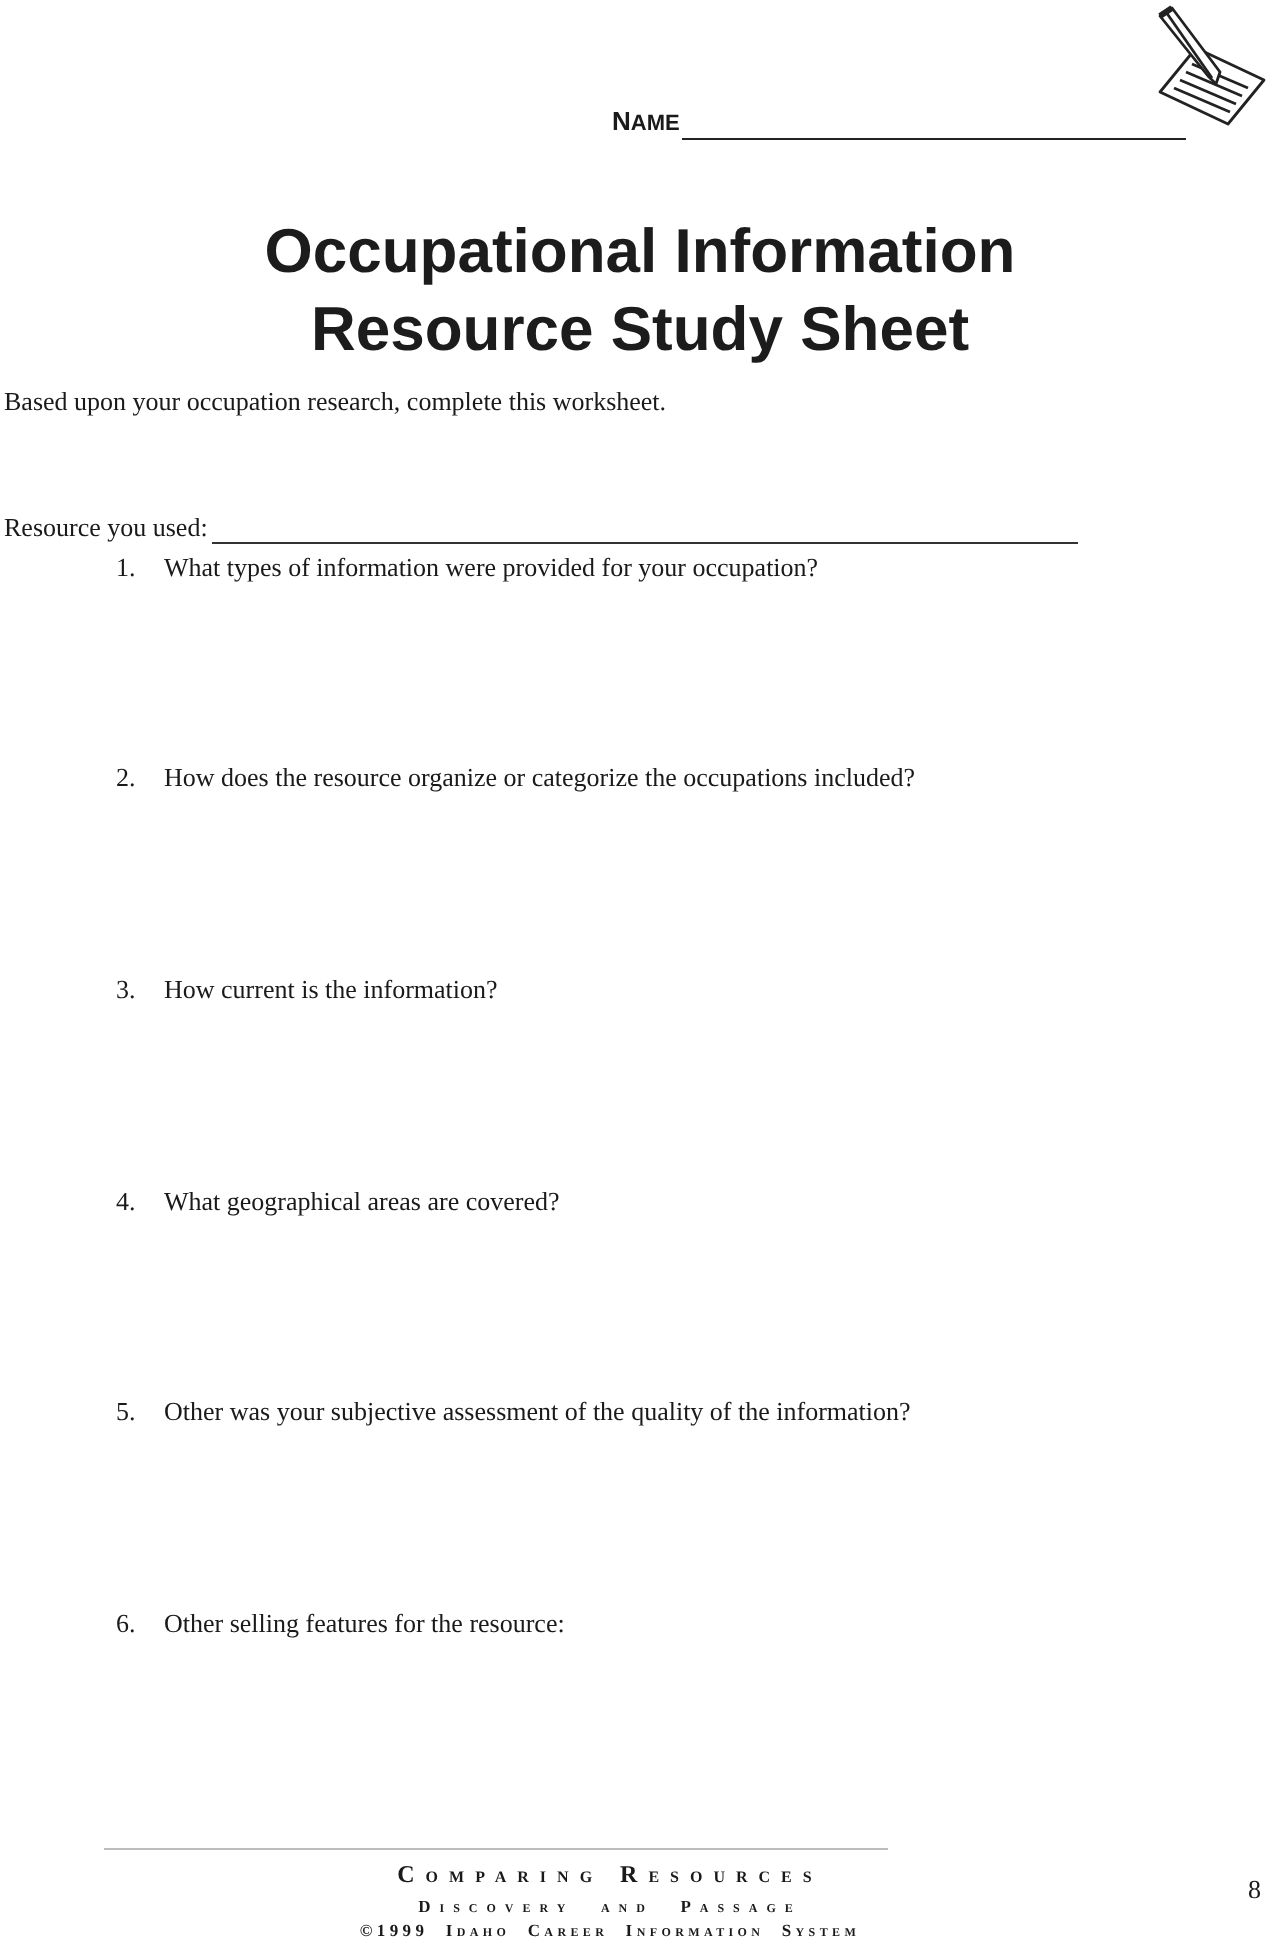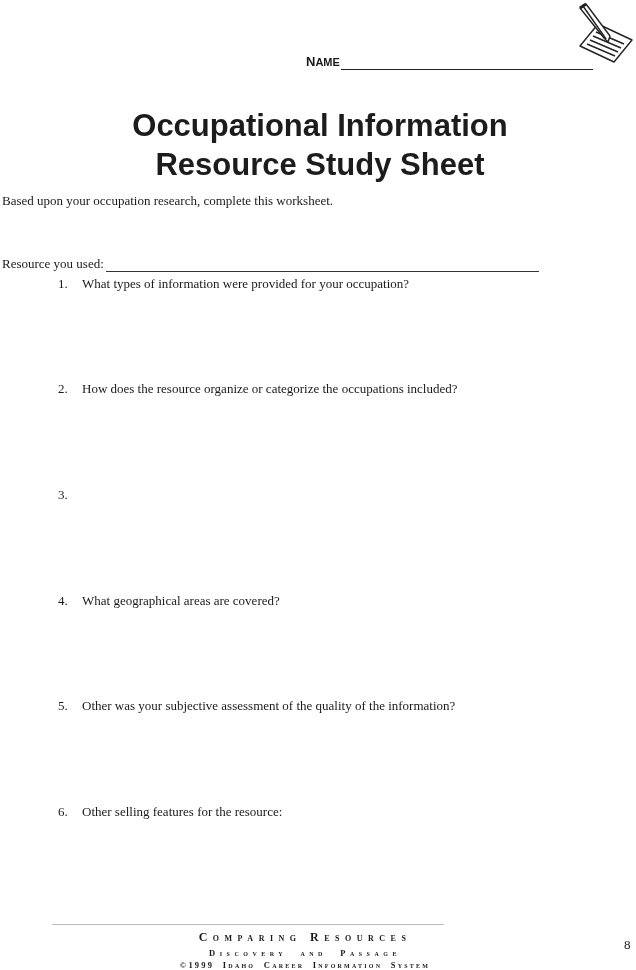--- a/index.html
+++ b/index.html
@@ -67,20 +67,21 @@
 <div class="abs q serif" style="top:276px">
   <span class="num">1.</span>
   <span>What types of information were provided for your occupation?</span>
 </div>
 <div class="abs q serif" style="top:381px">
   <span class="num">2.</span>
   <span>How does the resource organize or categorize the occupations included?</span>
 </div>
 <div class="abs q serif" style="top:487px">
   <span class="num">3.</span>
+  <span>How current is the information?</span>
 </div>
 <div class="abs q serif" style="top:593px">
   <span class="num">4.</span>
   <span>What geographical areas are covered?</span>
 </div>
 <div class="abs q serif" style="top:698px">
   <span class="num">5.</span>
   <span>Other was your subjective assessment of the quality of the information?</span>
 </div>
 <div class="abs q serif" style="top:804px">

